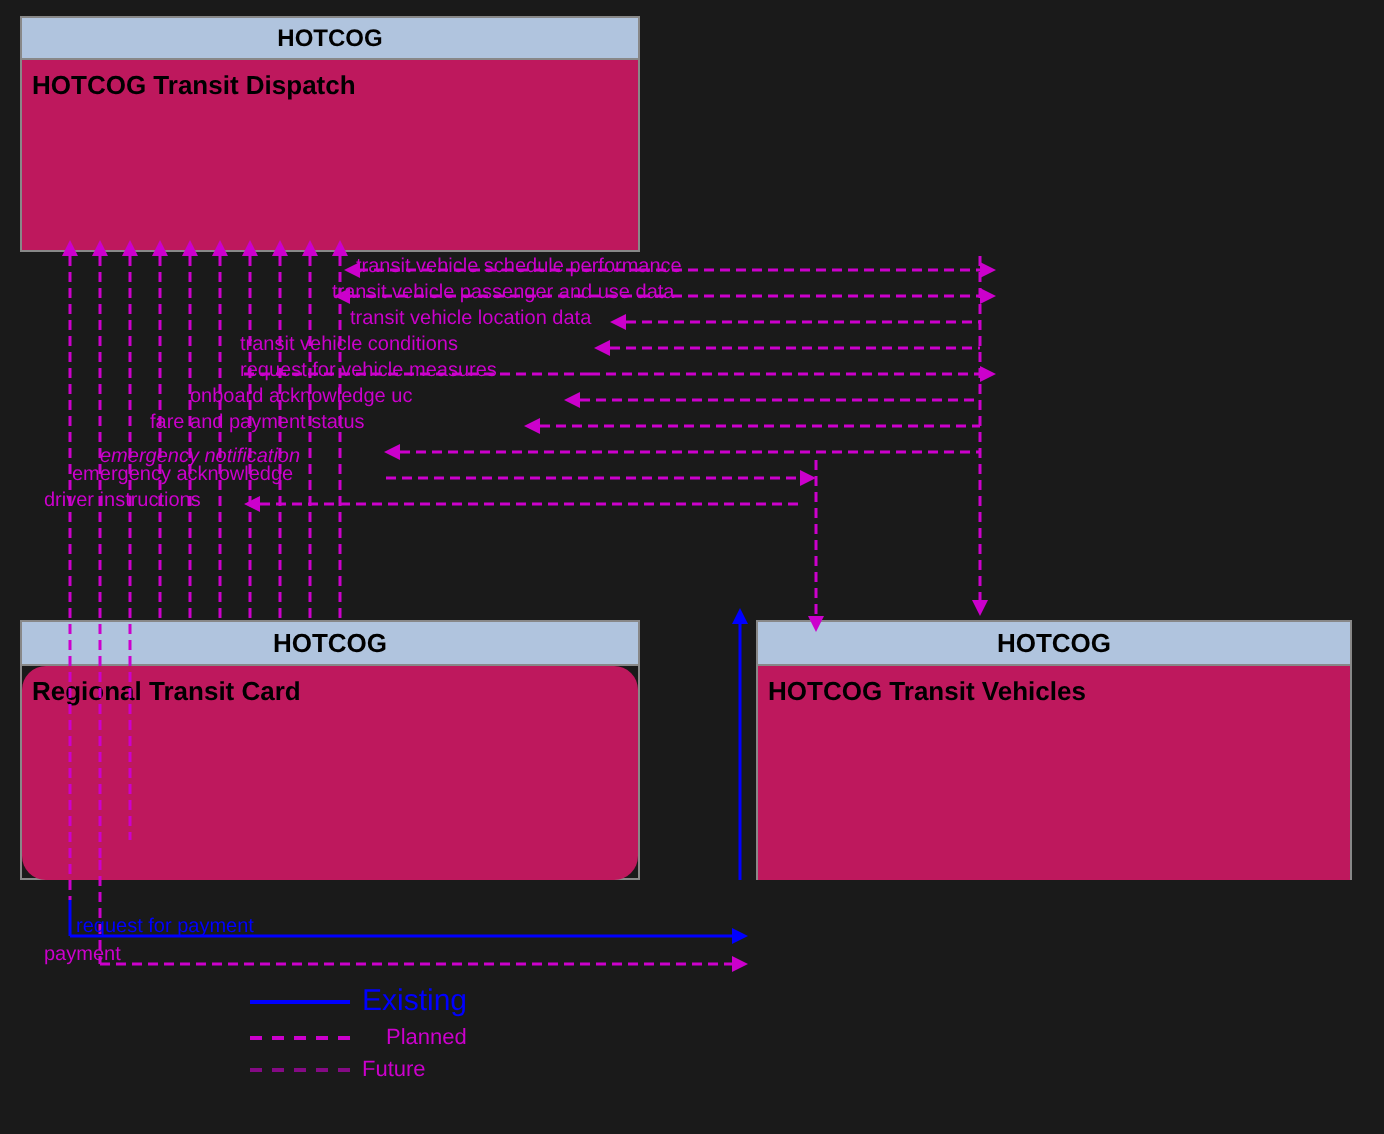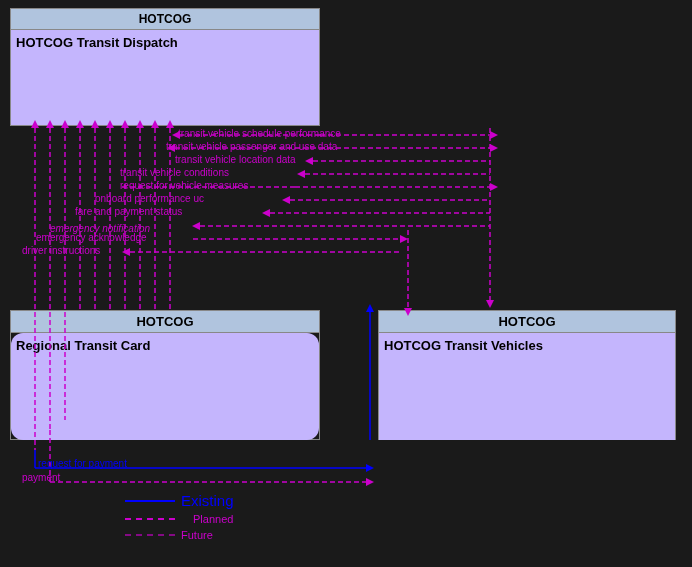--- a/index.html
+++ b/index.html
@@ -29,21 +29,21 @@
       background: #b0c4de;
       text-align: center;
       font-weight: bold;
       font-size: 13px;
       padding: 3px 5px;
       color: #000;
       border-bottom: 1px solid #888;
     }
 
     .box-body {
-      background: #c4b5fd;
+      background: #be185d;
       padding: 5px;
       font-size: 12px;
       color: #000;
     }
 
     
     .box-dispatch {
       left: 10px;
       top: 8px;
       width: 310px;
@@ -221,21 +221,21 @@
   <div class="label" style="left:166px; top:141px;">transit vehicle passenger and use data</div>
 
   <div class="label" style="left:178px; top:128px;">transit vehicle schedule performance</div>
 
   <div class="label" style="left:175px; top:154px;">transit vehicle location data</div>
 
   <div class="label" style="left:120px; top:167px;">transit vehicle conditions</div>
 
   <div class="label" style="left:120px; top:180px;">request for vehicle measures</div>
 
-  <div class="label" style="left:95px; top:193px;">onboard performance  uc</div>
+  <div class="label" style="left:95px; top:193px;">onboard acknowledge  uc</div>
 
   <div class="label" style="left:75px; top:206px;">fare and payment status</div>
 
   <div class="label" style="left:50px; top:223px;font-style:italic;">emergency notification</div>
 
   <div class="label" style="left:36px; top:232px;">emergency acknowledge</div>
 
   <div class="label" style="left:22px; top:245px;text-align:center;">driver instructions</div>
 
   <div class="label label-blue" style="left:38px; top:458px;">request for payment</div>

